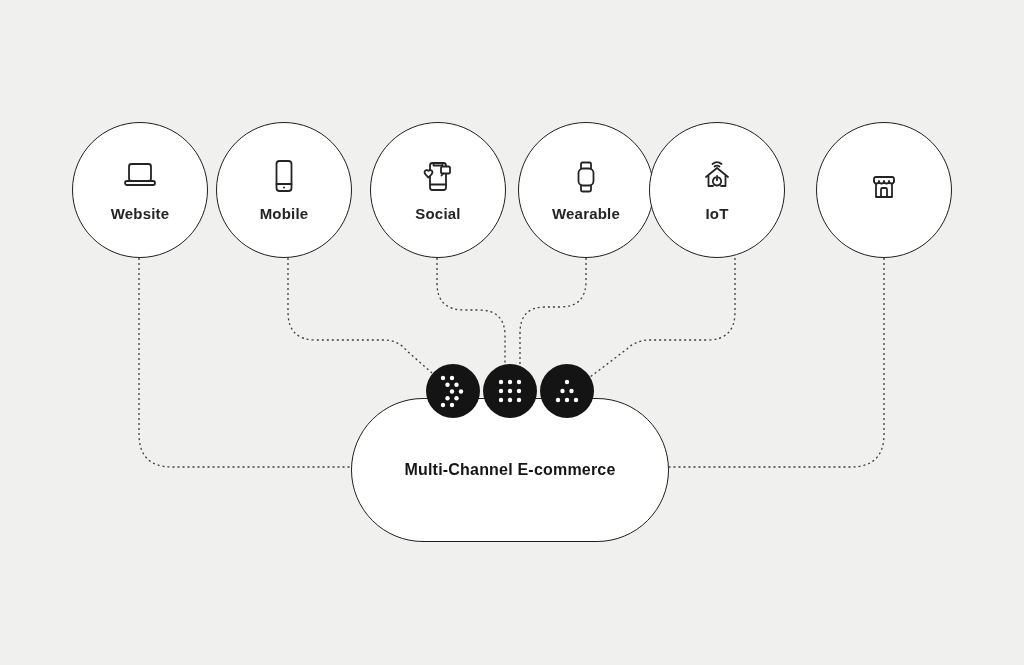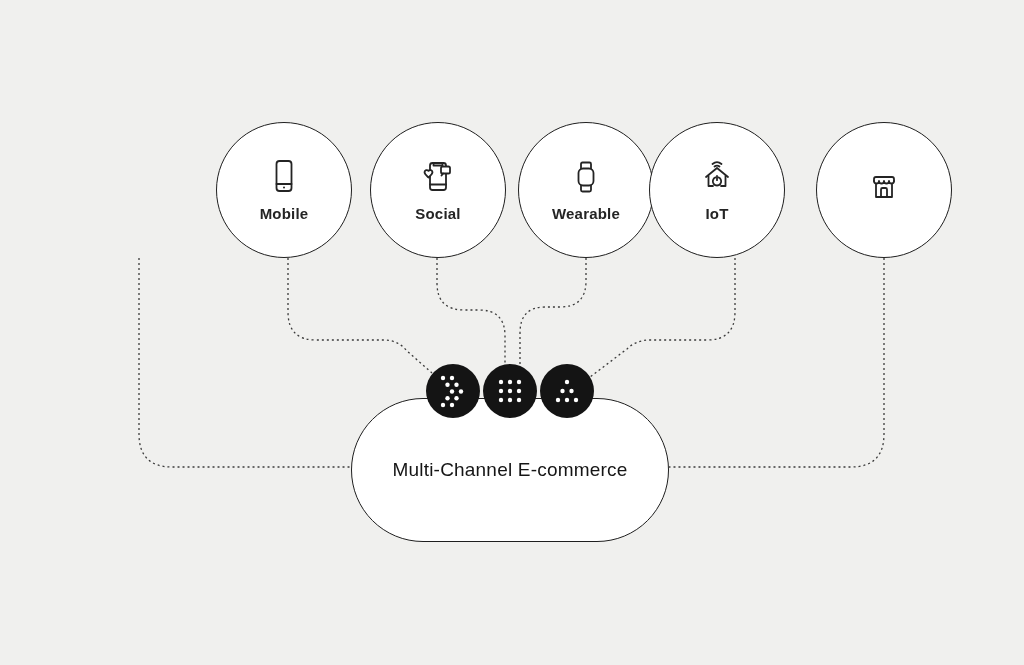--- a/index.html
+++ b/index.html
@@ -25,21 +25,21 @@
     font-size:15px;font-weight:700;color:#242424;text-align:center;
     line-height:1.38;letter-spacing:.2px;max-width:96px;
   }
   .hub{
     position:absolute;left:351px;top:398px;width:318px;height:144px;
     background:#ffffff;border:1.5px solid #1f1f1f;border-radius:72px;
     box-sizing:border-box;display:flex;flex-direction:column;align-items:center;
     justify-content:center;z-index:1;
   }
   .hub-title{
-    font-size:19px;font-weight:400;color:#151515;text-align:center;
+    font-size:16px;font-weight:700;color:#151515;text-align:center;
     line-height:1.42;letter-spacing:.2px;
   }
   .badge{
     position:absolute;top:364px;width:54px;height:54px;border-radius:50%;
     background:#141414;z-index:2;display:flex;align-items:center;justify-content:center;
   }
   .badge svg{display:block;}
   .badge circle{fill:#ffffff;}
 </style>
 </head>
@@ -49,20 +49,27 @@
 
   <svg class="connectors" width="1024" height="665" viewBox="0 0 1024 665">
     <path d="M 139 258 L 139 434 Q 139 467 172 467 L 351 467"></path>
     <path d="M 288 258 L 288 312 Q 288 340 316 340 L 384 340 Q 398 340 407 351 L 432 373"></path>
     <path d="M 437 258 L 437 283 Q 437 310 464 310 L 479 310 Q 505 310 505 336 L 505 365"></path>
     <path d="M 586 258 L 586 281 Q 586 307 560 307 L 545 307 Q 520 307 520 333 L 520 366"></path>
     <path d="M 735 258 L 735 312 Q 735 340 707 340 L 650 340 Q 636 340 627 349 L 590 377"></path>
     <path d="M 884 258 L 884 434 Q 884 467 851 467 L 669 467"></path>
   </svg>
 
+  <div class="channel" style="left:72px">
+    <svg class="ch-icon" width="44" height="44" viewBox="0 0 44 44">
+      <rect x="11" y="9" width="22" height="17" rx="2.5"></rect>
+      <rect x="7" y="26" width="30" height="4" rx="2"></rect>
+    </svg>
+    <div class="ch-label">Website</div>
+  </div>
 
   <div class="channel" style="left:216px">
     <svg class="ch-icon" width="44" height="44" viewBox="0 0 44 44">
       <rect x="14.5" y="6" width="15" height="30" rx="3"></rect>
       <path d="M 14.5 29 L 29.5 29"></path>
       <circle class="filled" cx="22" cy="32.4" r="1"></circle>
     </svg>
     <div class="ch-label">Mobile</div>
   </div>
 

